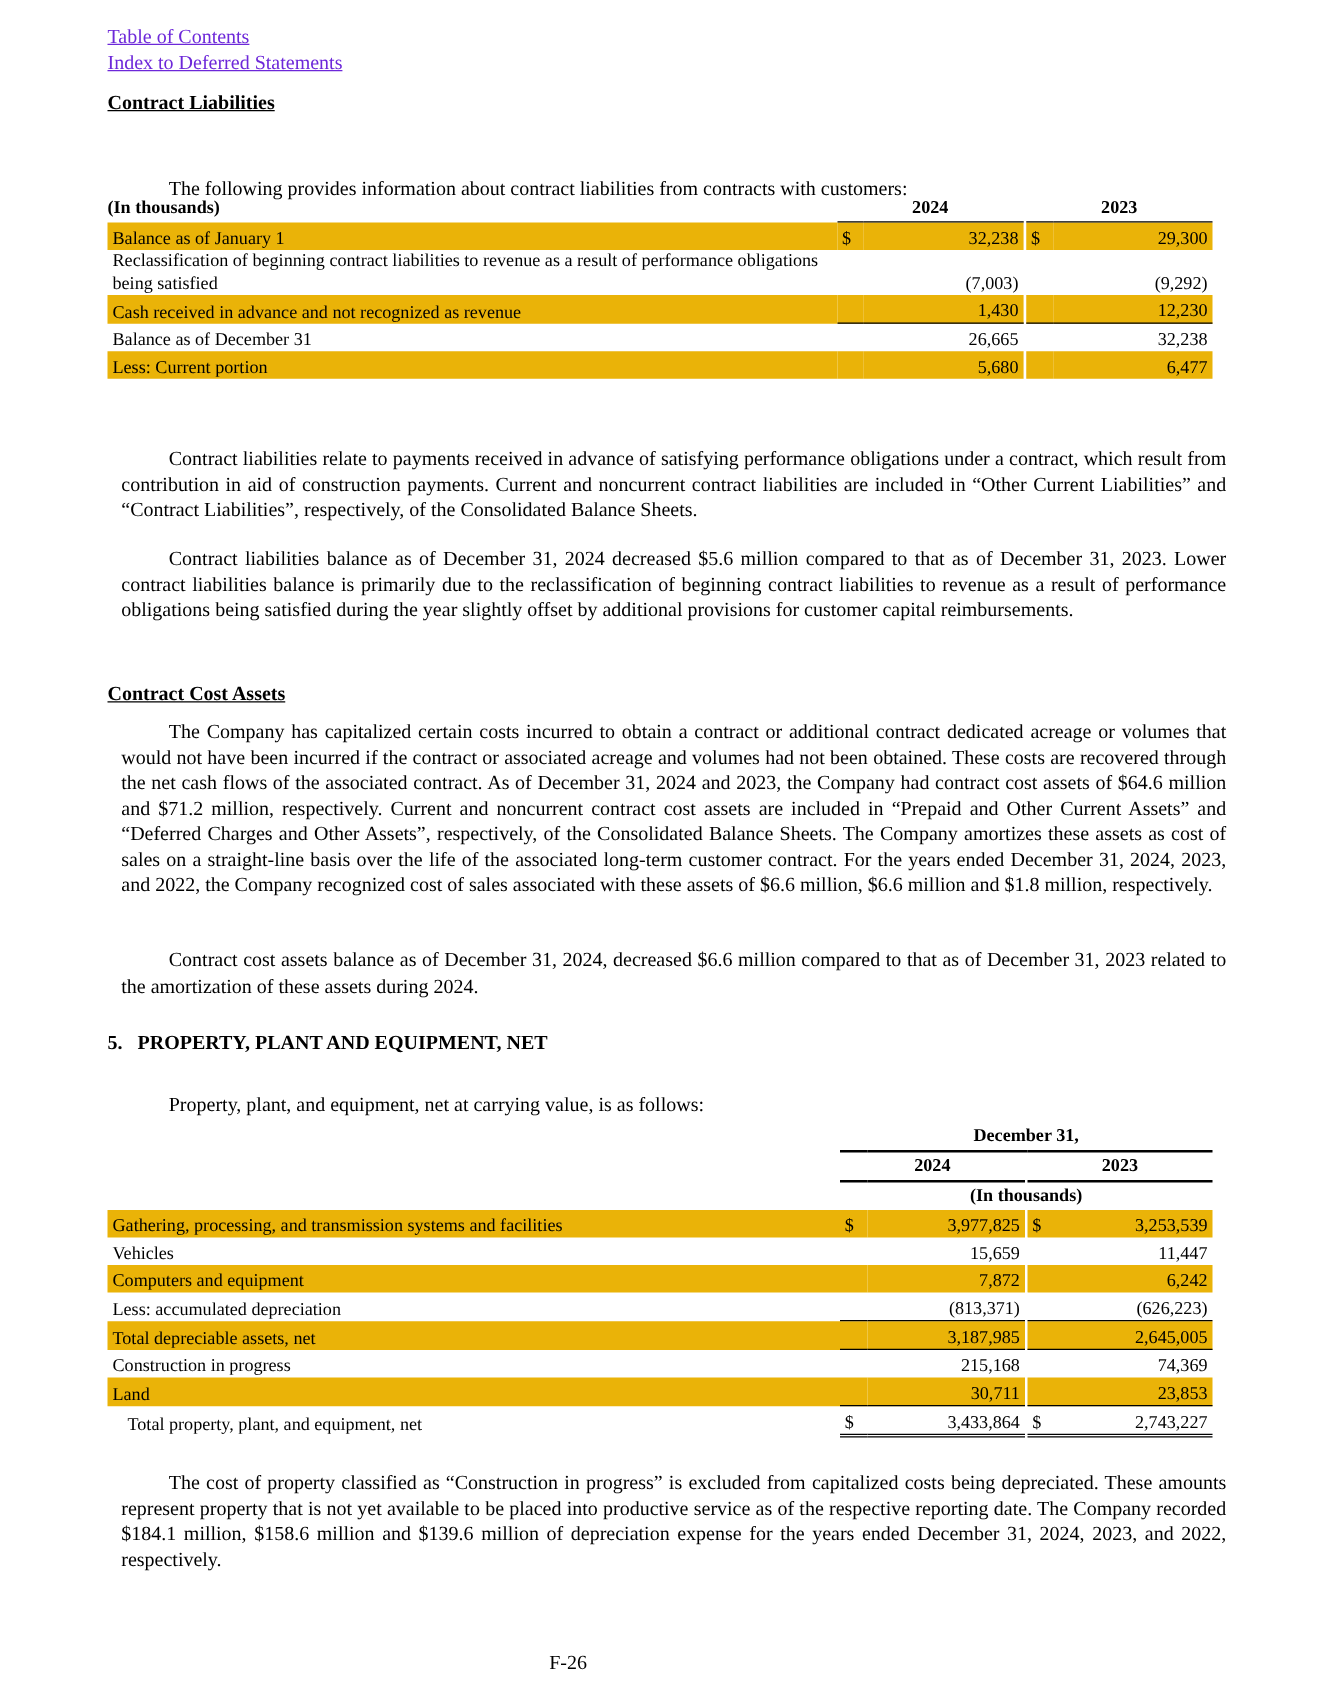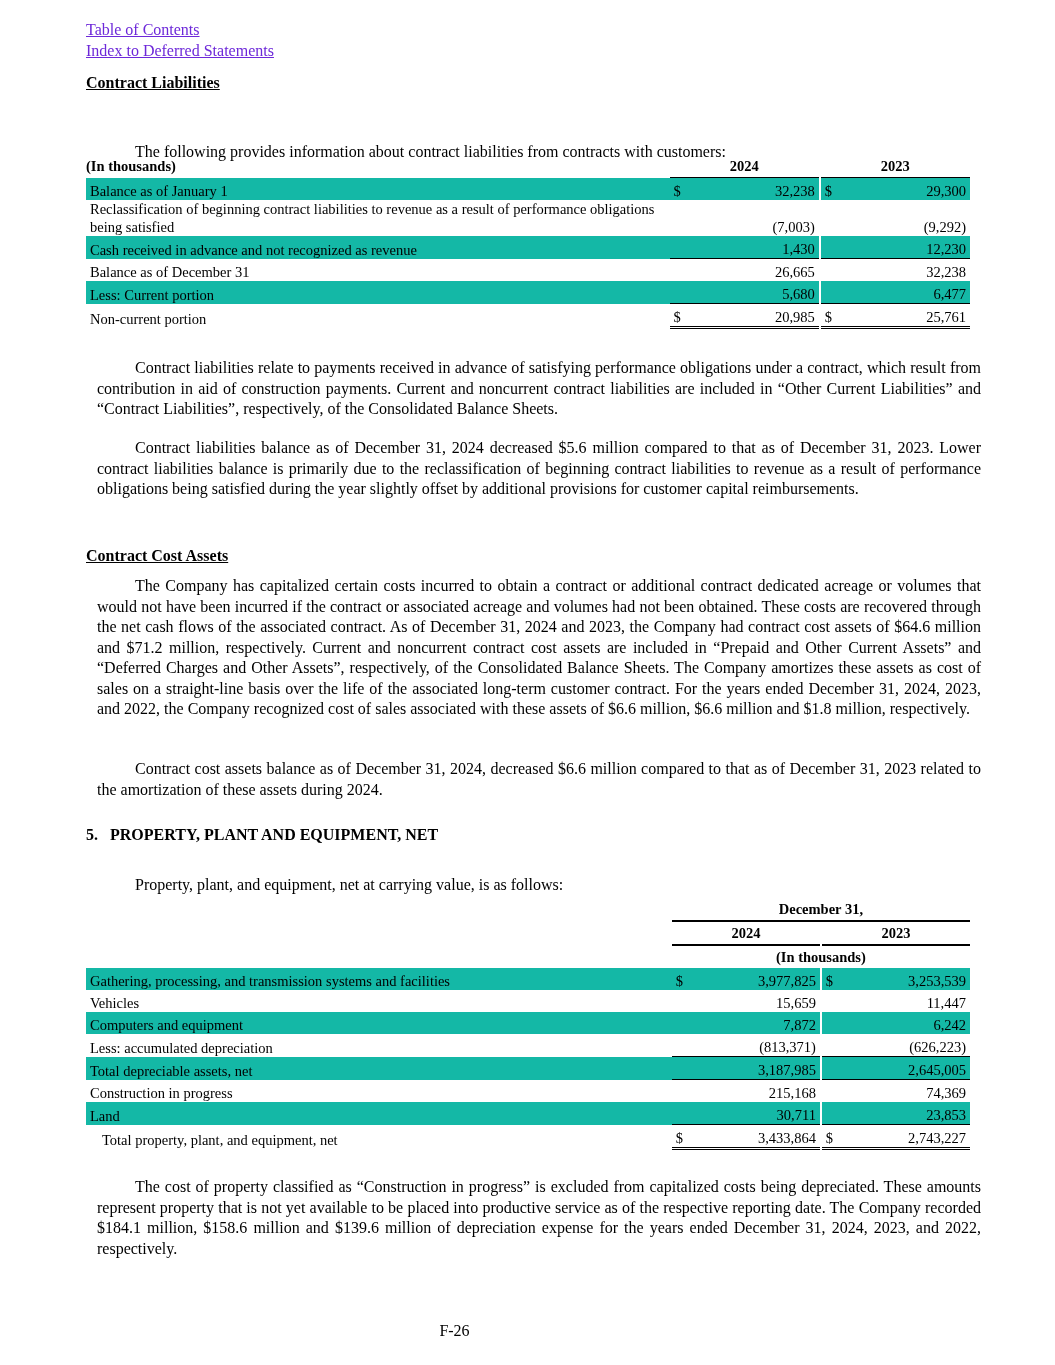--- a/index.html
+++ b/index.html
@@ -4,21 +4,21 @@
 <style>
   html, body { margin: 0; padding: 0; background: #ffffff; }
   body { width: 1055px; height: 1365px; position: relative; font-family: "Liberation Serif", serif; color: #000; font-size: 15.5px; }
   .page { position: absolute; left: 86px; top: 0; width: 884px; }
   a.link { color: #6d28d9; text-decoration: underline; display: block; font-size: 16px; line-height: 21px; }
   .nav { position: absolute; top: 19px; left: 0; }
   h3.sec { font-weight: bold; text-decoration: underline; font-size: 16px; margin: 0; position: absolute; left: 0; }
   p.para { margin: 11px; text-align: justify; line-height: 20.5px; font-size: 16px; position: absolute; left: 0; width: 884px; text-indent: 38px; }
   table.fin { border-collapse: collapse; position: absolute; left: 0; width: 884px; font-size: 14.5px; }
   table.fin td { padding: 0 4px; height: 22px; line-height: 18px; vertical-align: bottom; }
-  tr.shade td.lbl, tr.shade td.c { background: #14b8a6; }
+  tr.shade td.lbl, tr.shade td.c { background: #eab308; }
   td.lbl { width: 580px; }
   td.gap { width: 2px; background: #fff !important; padding: 0 !important; }
   td.cur { width: 14px; text-align: left; }
   td.num { text-align: right; width: 120px; margin-top: 10px; }
   .top1 td.c { border-top: 1.5px solid #000; }
   .bot2 td.c { border-bottom: 3px double #000; }
   th { font-weight: bold; font-size: 14.5px; text-align: center; padding: 0; height: 22px; }
   th.l { text-align: left; }
   th.line { border-bottom: 2px solid #000; }
   h2.note { position: absolute; left: 0; margin: 0; font-size: 16px; font-weight: bold; }
@@ -78,28 +78,20 @@
           <td class="c cur"></td>
           <td class="c num">32,238</td>
         </tr>
         <tr class="shade">
           <td class="lbl">Less: Current portion</td>
           <td class="c cur"></td>
           <td class="c num">5,680</td>
           <td class="gap"></td>
           <td class="c cur"></td>
           <td class="c num">6,477</td>
-        </tr>
-        <tr class="top1 bot2">
-          <td class="lbl">Non-current portion</td>
-          <td class="c cur">$</td>
-          <td class="c num">20,985</td>
-          <td class="gap"></td>
-          <td class="c cur">$</td>
-          <td class="c num">25,761</td>
         </tr>
       </tbody>
   </table>
 
   <p class="para" style="top:347px">Contract liabilities relate to payments received in advance of satisfying performance obligations under a contract, which result from contribution in aid of construction payments. Current and noncurrent contract liabilities are included in “Other Current Liabilities” and “Contract Liabilities”, respectively, of the Consolidated Balance Sheets.</p>
   <p class="para" style="top:427px">Contract liabilities balance as of December 31, 2024 decreased $5.6 million compared to that as of December 31, 2023. Lower contract liabilities balance is primarily due to the reclassification of beginning contract liabilities to revenue as a result of performance obligations being satisfied during the year slightly offset by additional provisions for customer capital reimbursements.</p>
 
   <h3 class="sec" style="top:547px">Contract Cost Assets</h3>
   <p class="para" style="top:565px">The Company has capitalized certain costs incurred to obtain a contract or additional contract dedicated acreage or volumes that would not have been incurred if the contract or associated acreage and volumes had not been obtained. These costs are recovered through the net cash flows of the associated contract. As of December 31, 2024 and 2023, the Company had contract cost assets of $64.6 million and $71.2 million, respectively. Current and noncurrent contract cost assets are included in “Prepaid and Other Current Assets” and “Deferred Charges and Other Assets”, respectively, of the Consolidated Balance Sheets. The Company amortizes these assets as cost of sales on a straight-line basis over the life of the associated long-term customer contract. For the years ended December 31, 2024, 2023, and 2022, the Company recognized cost of sales associated with these assets of $6.6 million, $6.6 million and $1.8 million, respectively.</p>
   <p class="para" style="top:748px">Contract cost assets balance as of December 31, 2024, decreased $6.6 million compared to that as of December 31, 2023 related to the amortization of these assets during 2024.</p>

